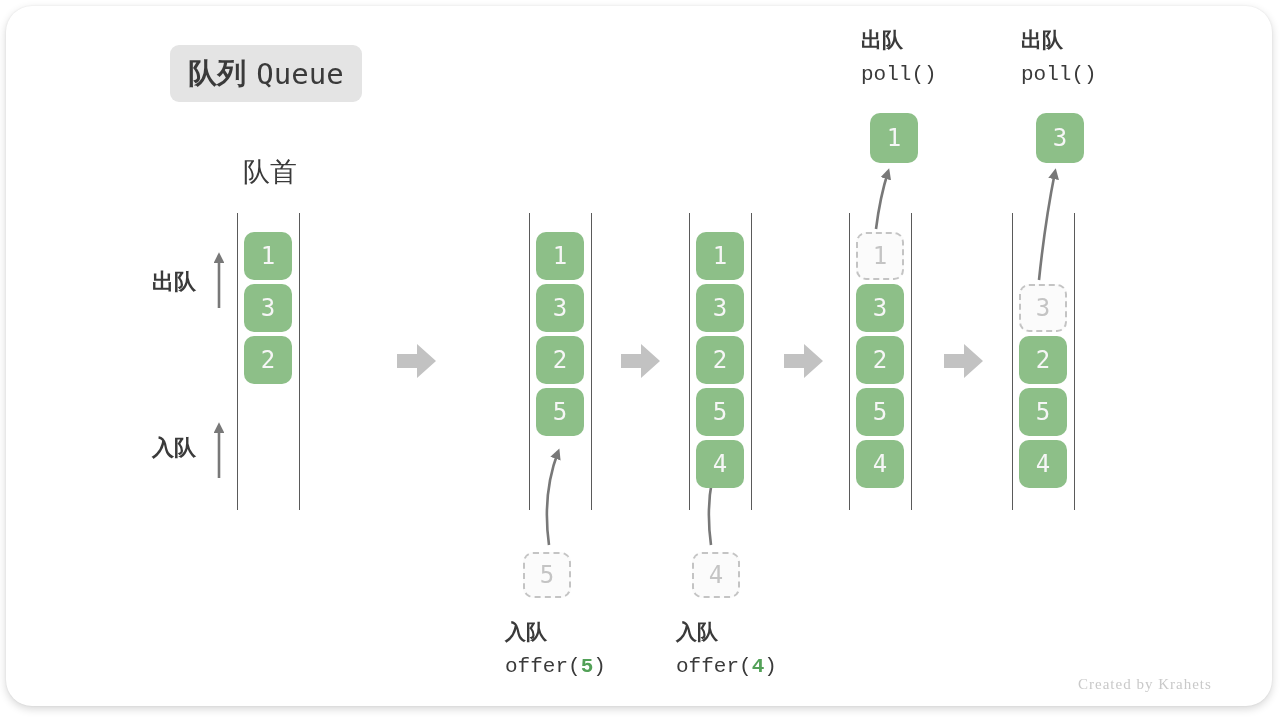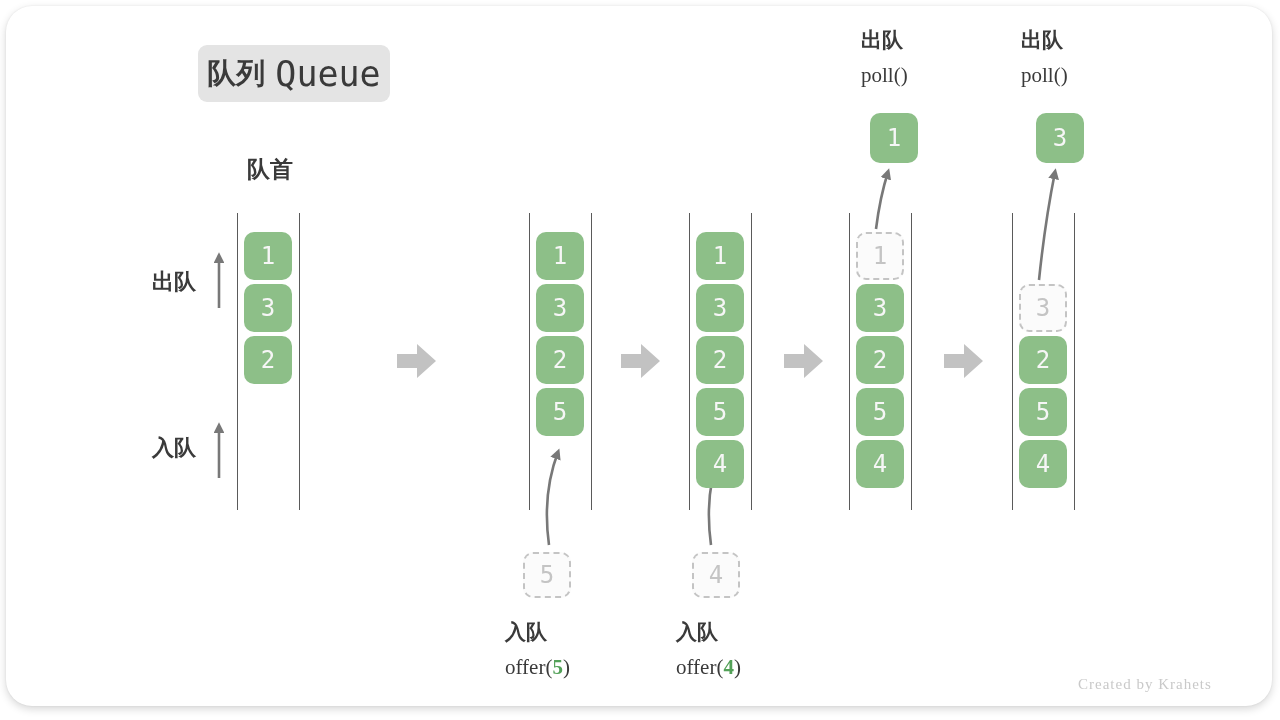--- a/index.html
+++ b/index.html
@@ -3,29 +3,29 @@
 <meta charset="utf-8">
 <style>
   html,body{margin:0;padding:0;width:1280px;height:720px;background:#fff;overflow:hidden;}
   .stage{position:absolute;left:0;top:0;width:1280px;height:720px;
          font-family:"DejaVu Sans",sans-serif;color:#3c3c3c;}
   .card{position:absolute;left:6px;top:6px;width:1266px;height:700px;background:#fff;
         border-radius:26px;box-shadow:0 3px 9px rgba(0,0,0,.16),0 0 2px rgba(0,0,0,.08);}
   .abs{position:absolute;}
   
   .title-badge{left:170px;top:45px;width:192px;height:57px;background:#e4e4e4;border-radius:9px;
-               display:flex;align-items:center;justify-content:center;gap:10px;margin-left:28px;}
+               display:flex;align-items:center;justify-content:center;gap:10px;}
   .title-zh{font-size:29px;font-weight:bold;color:#3a3a3a;}
-  .title-en{font-family:"DejaVu Sans Mono",monospace;font-size:35px;color:#3a3a3a;}
+  .title-en{font-family:"DejaVu Sans Mono",monospace;font-size:29px;color:#3a3a3a;}
   
-  .lbl{font-size:23px;font-weight:700;color:#3a3a3a;white-space:nowrap;}
+  .lbl{font-size:27px;font-weight:400;color:#3a3a3a;white-space:nowrap;}
   .side-lbl{font-size:22px;font-weight:600;color:#3a3a3a;}
   .op-block{display:flex;flex-direction:column;gap:9px;}
   .op-zh{font-size:21px;font-weight:600;color:#3a3a3a;line-height:26px;}
-  .op-code{font-family:Liberation Serif, serif;font-size:21px;color:#3a3a3a;line-height:26px;}
+  .op-code{font-family:Liberation Mono, monospace;font-size:21px;color:#3a3a3a;line-height:26px;}
   .code-green{color:#53a158;font-weight:bold;}
   
   .queue{position:absolute;top:213px;height:297px;width:61px;
          border-left:1.5px solid #5a5a5a;border-right:1.5px solid #5a5a5a;}
   .slot{position:absolute;left:6px;width:48px;height:48px;border-radius:10px;
         display:flex;align-items:center;justify-content:center;
         font-family:"DejaVu Sans Mono",monospace;font-size:24px;}
   .slot.green{background:#8dbf88;color:#f6f6f6;}
   .slot.dashed{border:2px dashed #c4c4c4;background:#fbfbfb;color:#c4c4c4;
                width:44px;height:44px;left:6px;}

